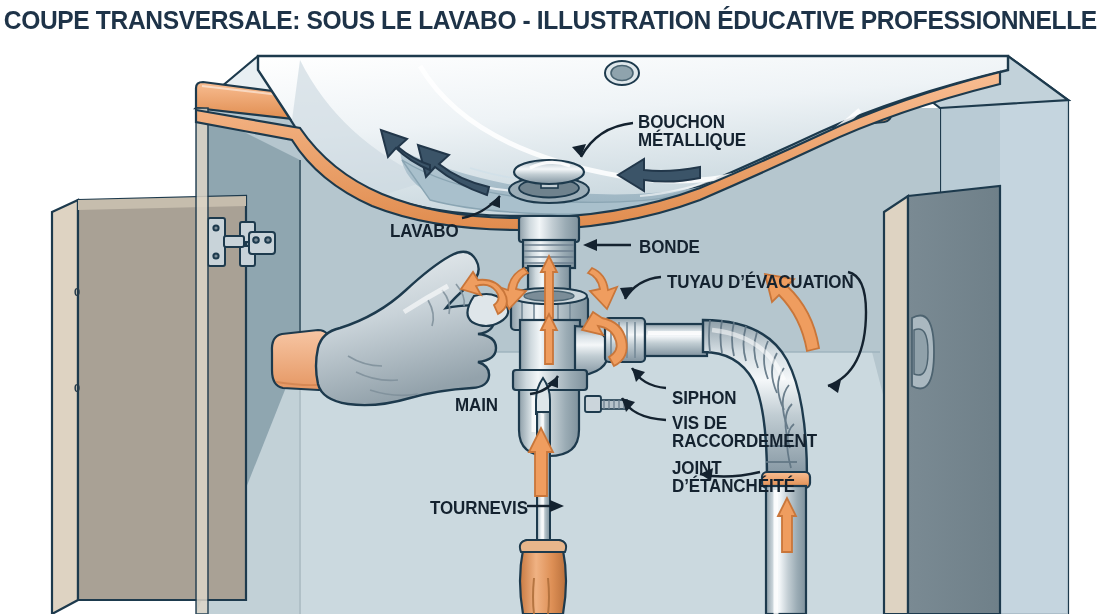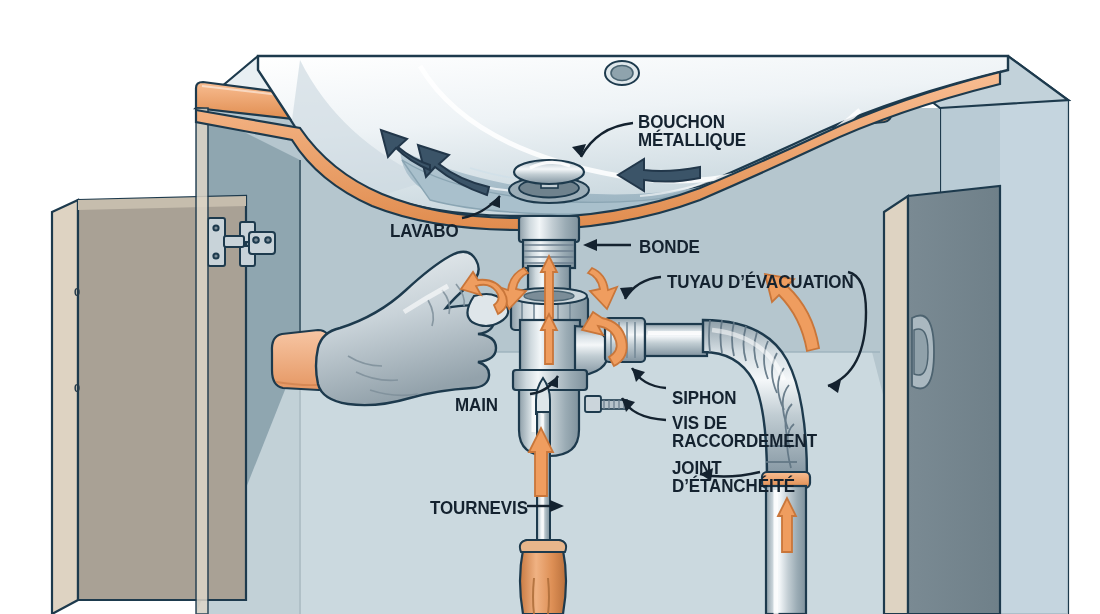--- a/index.html
+++ b/index.html
@@ -324,20 +324,23 @@
         <path d="M760,472 q-34,8 -60,2"></path>
         <polygon points="700,474 713,468 711,481" fill="#14222f" stroke="none"></polygon>
 
         <path d="M527,506 L556,506"></path>
         <polygon points="564,506 550,500 550,512" fill="#14222f" stroke="none"></polygon>
       </g>
 
     </g>
   </svg>
 
+  <div id="title-bar">
+    <div id="title-text">COUPE TRANSVERSALE: SOUS LE LAVABO - ILLUSTRATION ÉDUCATIVE PROFESSIONNELLE</div>
+  </div>
 
   <div class="lbl" style="left:638px;top:113px">BOUCHON
 MÉTALLIQUE</div>
   <div class="lbl" style="left:390px;top:222px">LAVABO</div>
   <div class="lbl" style="left:639px;top:238px">BONDE</div>
   <div class="lbl" style="left:667px;top:273px">TUYAU D’ÉVACUATION</div>
   <div class="lbl" style="left:455px;top:396px">MAIN</div>
   <div class="lbl" style="left:672px;top:389px">SIPHON</div>
   <div class="lbl" style="left:672px;top:414px">VIS DE
 RACCORDEMENT</div>

